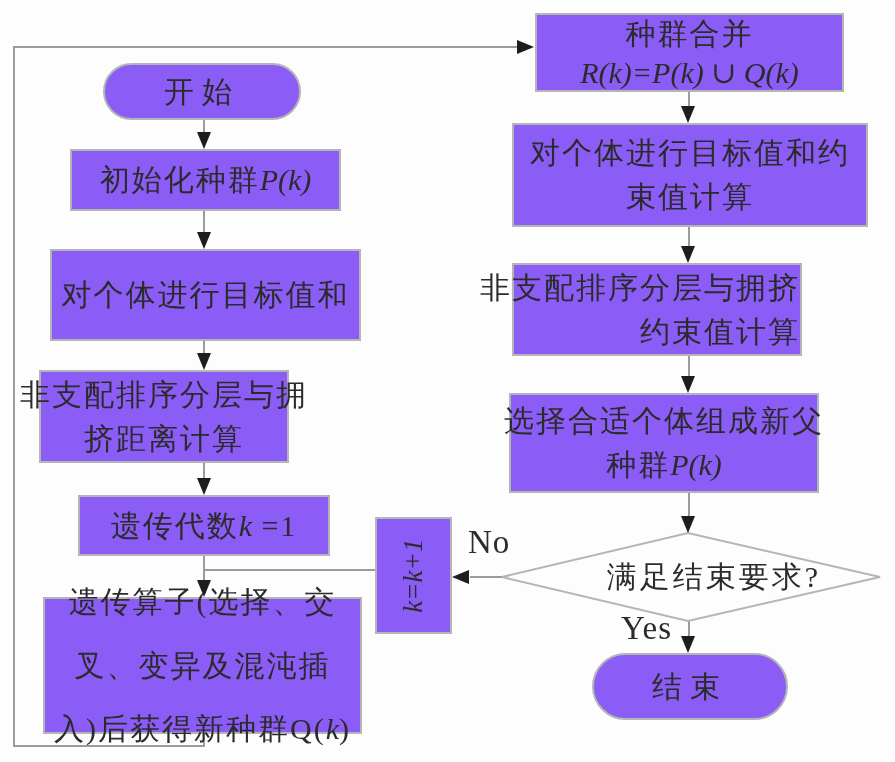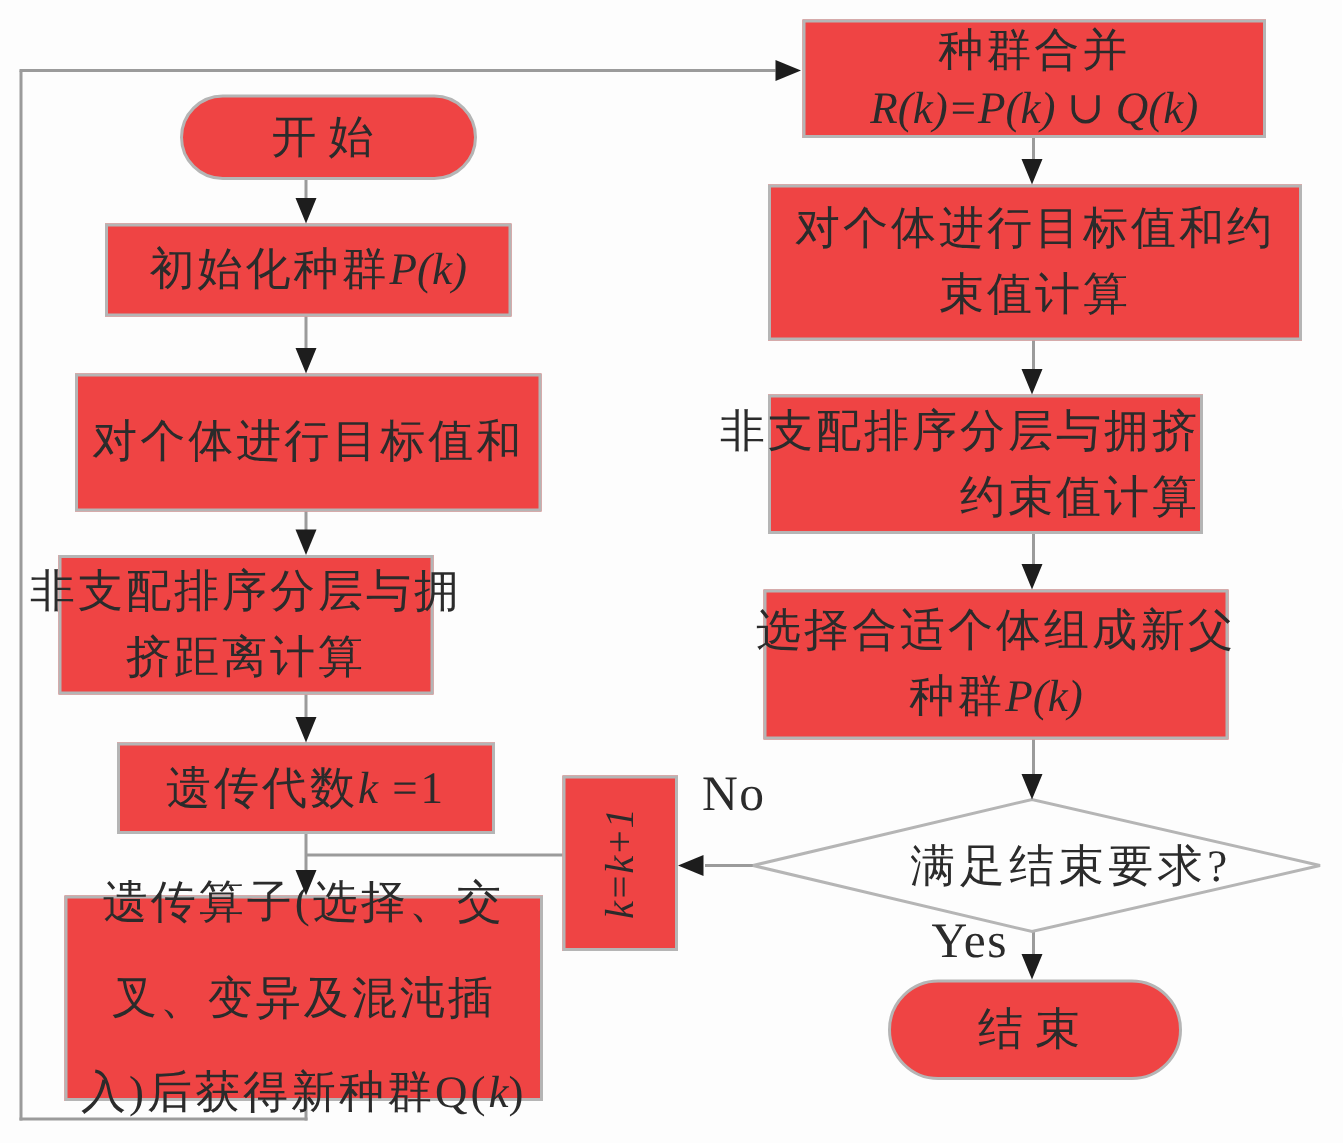--- a/index.html
+++ b/index.html
@@ -2,21 +2,21 @@
 <html><head>
 <meta charset="utf-8">
 <style>
   html,body{margin:0;padding:0;background:#ffffff;}
   .canvas{
     position:relative;width:895px;height:762px;background:#fdfdfd;
     font-family:"Liberation Serif","DejaVu Serif",serif;color:#2b2b2b;
     overflow:hidden;
   }
   .node{
-    position:absolute;box-sizing:border-box;border:2px solid #b5b5b5;background:#ef4444;
+    position:absolute;box-sizing:border-box;border:2px solid #b5b5b5;background:#8b5cf6;
     display:flex;flex-direction:column;align-items:center;justify-content:center;
     text-align:center;font-size:30px;line-height:1.46;letter-spacing:2px;z-index:2;
   }
   .stadium{border-radius:40px;}
   .tight{line-height:1.3;}
   .it{font-style:italic;letter-spacing:0;}
   .line{white-space:nowrap;}
   .vl{position:absolute;width:2px;background:#9b9b9b;z-index:1;}
   .hl{position:absolute;height:2px;background:#9b9b9b;z-index:1;}
   .arr-down{position:absolute;width:0;height:0;z-index:3;
@@ -64,21 +64,21 @@
   <div class="arr-down" style="left:681px;top:106px;"></div>
   <div class="vl" style="left:688px;top:227px;height:21px;"></div>
   <div class="arr-down" style="left:681px;top:246px;"></div>
   <div class="vl" style="left:688px;top:356px;height:22px;"></div>
   <div class="arr-down" style="left:681px;top:376px;"></div>
   <div class="vl" style="left:688px;top:493px;height:25px;"></div>
   <div class="arr-down" style="left:681px;top:516px;"></div>
   <div class="vl" style="left:688px;top:620px;height:18px;"></div>
   <div class="arr-down" style="left:681px;top:636px;"></div>
 
-  <div class="node stadium" style="left:120px;top:63px;width:198px;height:57px;letter-spacing:8px;">
+  <div class="node stadium" style="left:103px;top:63px;width:198px;height:57px;letter-spacing:8px;">
     <div class="line">开始</div>
   </div>
 
   <div class="node" style="left:70px;top:149px;width:271px;height:62px;">
     <div class="line">
       <span>初始化种群</span><span class="it">P(k)</span>
     </div>
   </div>
 
   <div class="node" style="left:50px;top:249px;width:311px;height:92px;">
@@ -130,20 +130,20 @@
     <polygon points="2,46 188,2 380,46 188,90" fill="#fdfdfd" stroke="#b5b5b5" stroke-width="2"></polygon>
   </svg>
   <div class="diamond-label">
     <span>满足结束要求?</span>
   </div>
 
   <div class="node" style="left:375px;top:517px;width:77px;height:117px;">
     <span class="rot it">k=k+1</span>
   </div>
 
-  <div class="edge-label" style="left:468px;top:512px;">No</div>
+  <div class="edge-label" style="left:468px;top:524px;">No</div>
   <div class="edge-label" style="left:621px;top:610px;">Yes</div>
 
   <div class="node stadium" style="left:592px;top:653px;width:196px;height:67px;letter-spacing:8px;">
     <div class="line">结束</div>
   </div>
 
 </div>
 
 </body></html>

